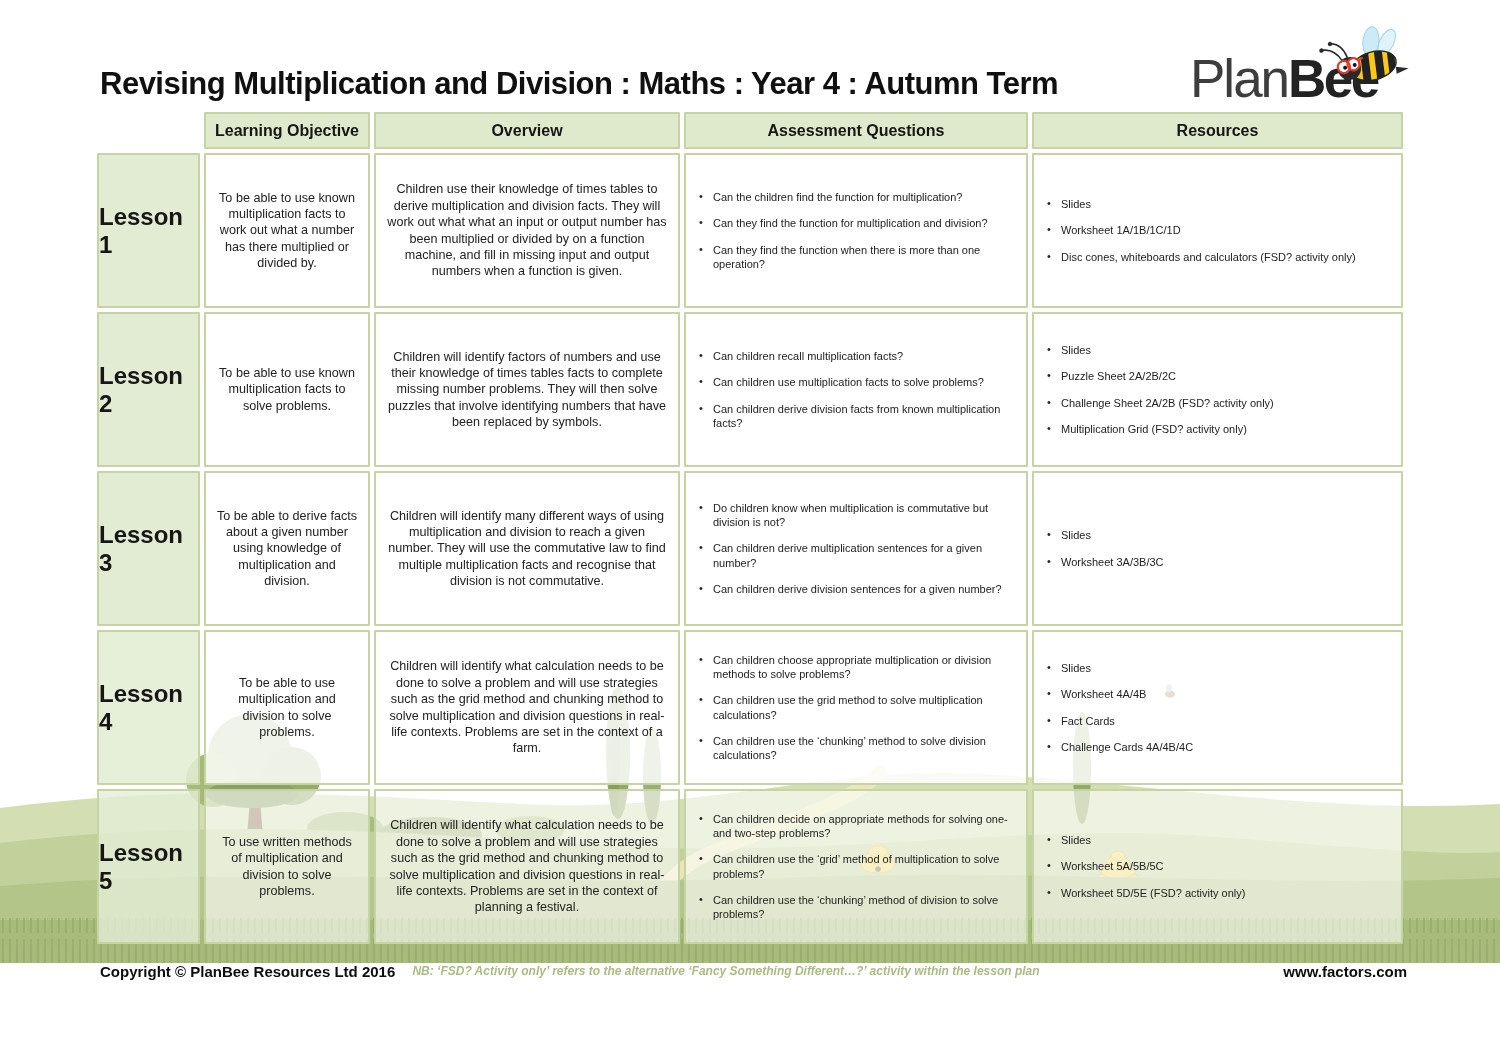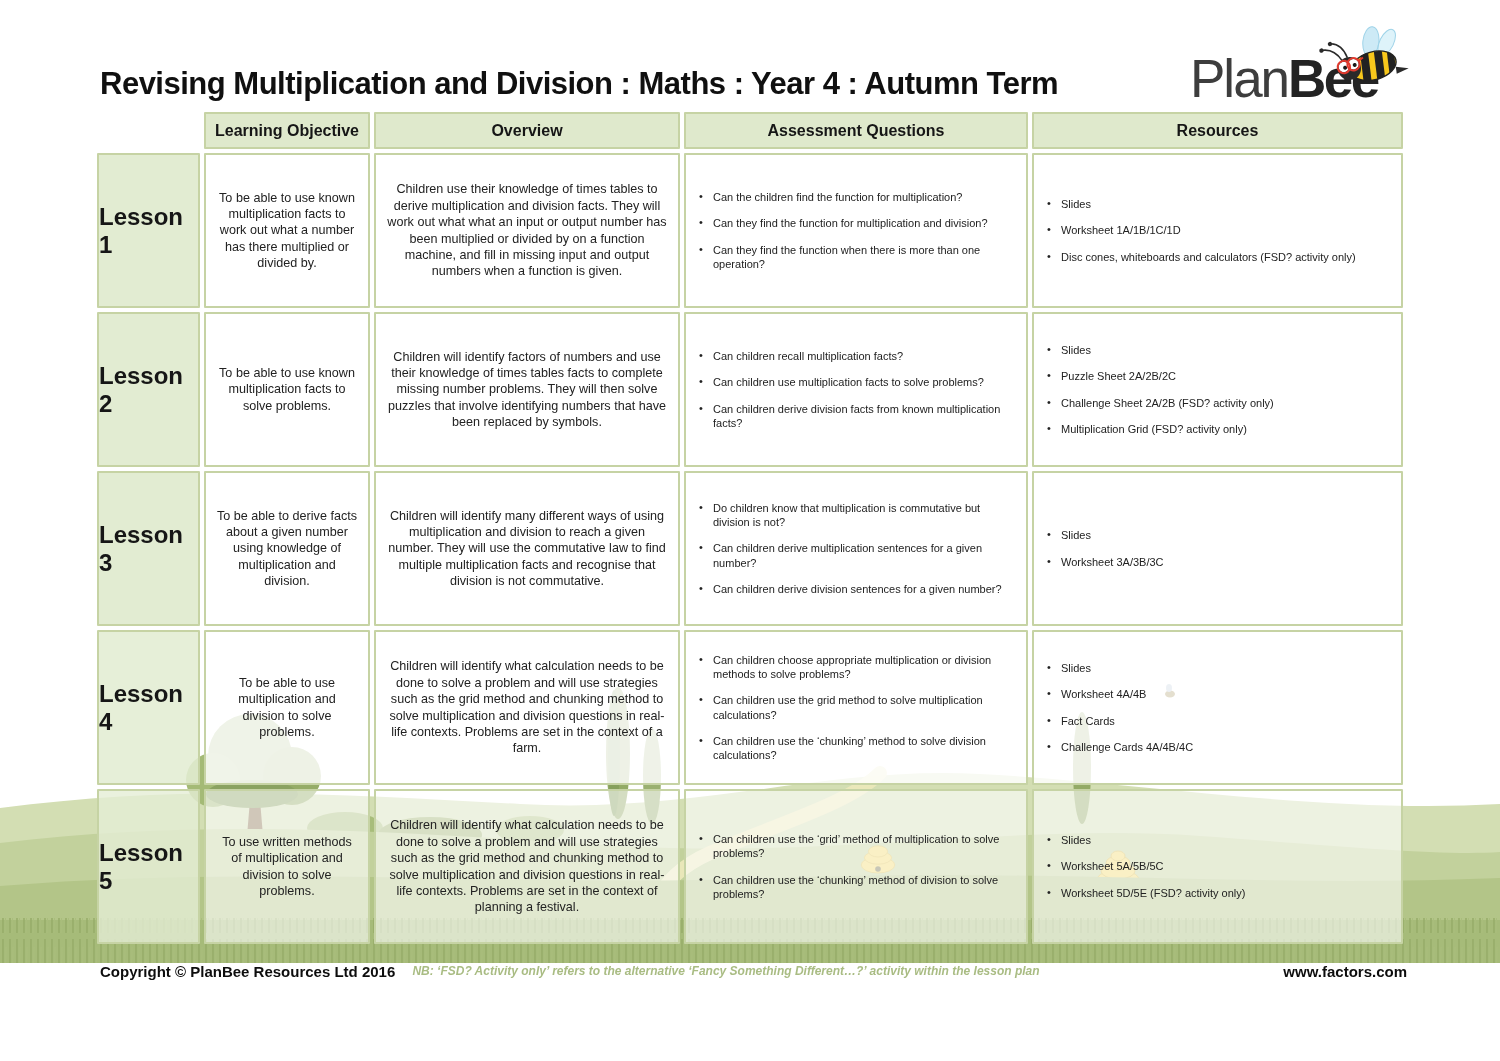--- a/index.html
+++ b/index.html
@@ -222,21 +222,21 @@
 
   <div class="cell lesson">Lesson 3</div>
   <div class="cell body">
       <p>To be able to derive facts about a given number using knowledge of multiplication and division.</p>
     </div>
   <div class="cell body">
       <p>Children will identify many different ways of using multiplication and division to reach a given number. They will use the commutative law to find multiple multiplication facts and recognise that division is not commutative.</p>
     </div>
   <div class="cell body list">
     <ul>
-      <li>Do children know that multiplication is commutative but division is not?</li>
+      <li>Do children know when multiplication is commutative but division is not?</li>
       <li>Can children derive multiplication sentences for a given number?</li>
       <li>Can children derive division sentences for a given number?</li>
     </ul>
   </div>
   <div class="cell body list res">
     <ul>
       <li>Slides</li>
       <li>Worksheet 3A/3B/3C</li>
     </ul>
   </div>
@@ -266,20 +266,21 @@
 
   <div class="cell lesson r5">Lesson 5</div>
   <div class="cell body r5">
       <p>To use written methods of multiplication and division to solve problems.</p>
     </div>
   <div class="cell body r5">
       <p>Children will identify what calculation needs to be done to solve a problem and will use strategies such as the grid method and chunking method to solve multiplication and division questions in real-life contexts. Problems are set in the context of planning a festival.</p>
     </div>
   <div class="cell body list r5">
     <ul>
+      <li>Can children decide on appropriate methods for solving one- and two-step problems?</li>
       <li>Can children use the ‘grid’ method of multiplication to solve problems?</li>
       <li>Can children use the ‘chunking’ method of division to solve problems?</li>
     </ul>
   </div>
   <div class="cell body list res r5">
     <ul>
       <li>Slides</li>
       <li>Worksheet 5A/5B/5C</li>
       <li>Worksheet 5D/5E (FSD? activity only)</li>
     </ul>

